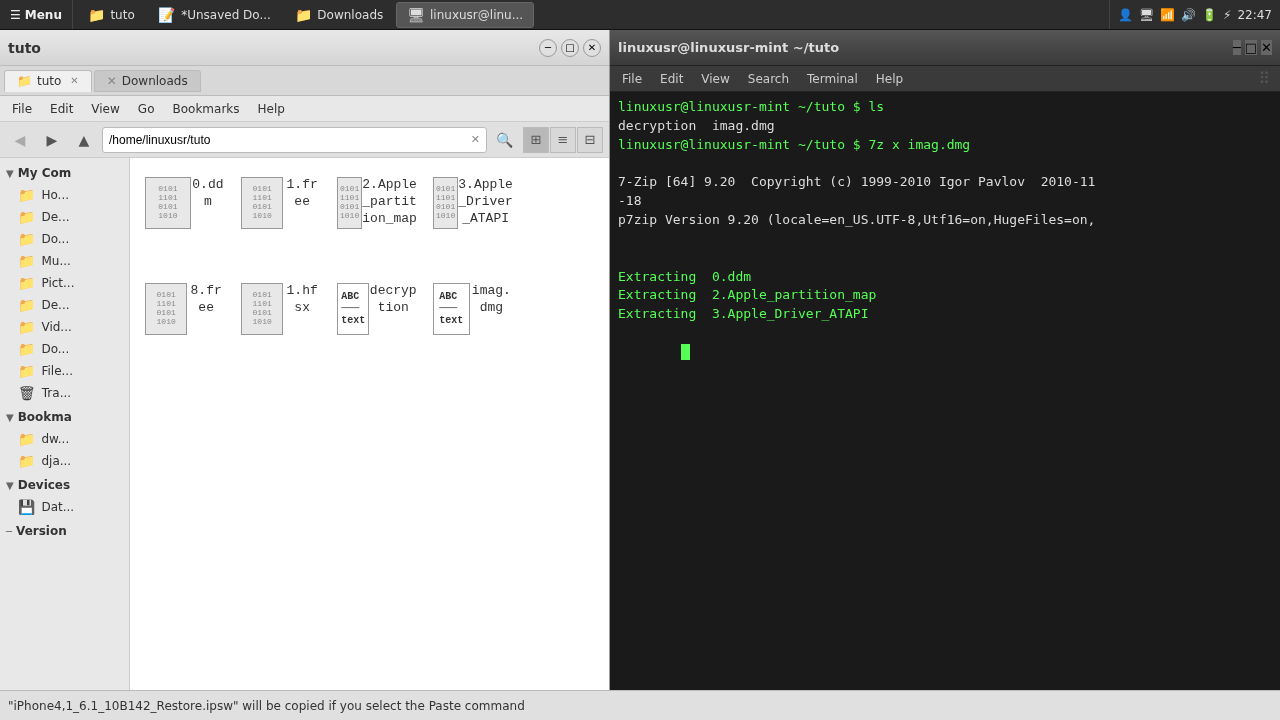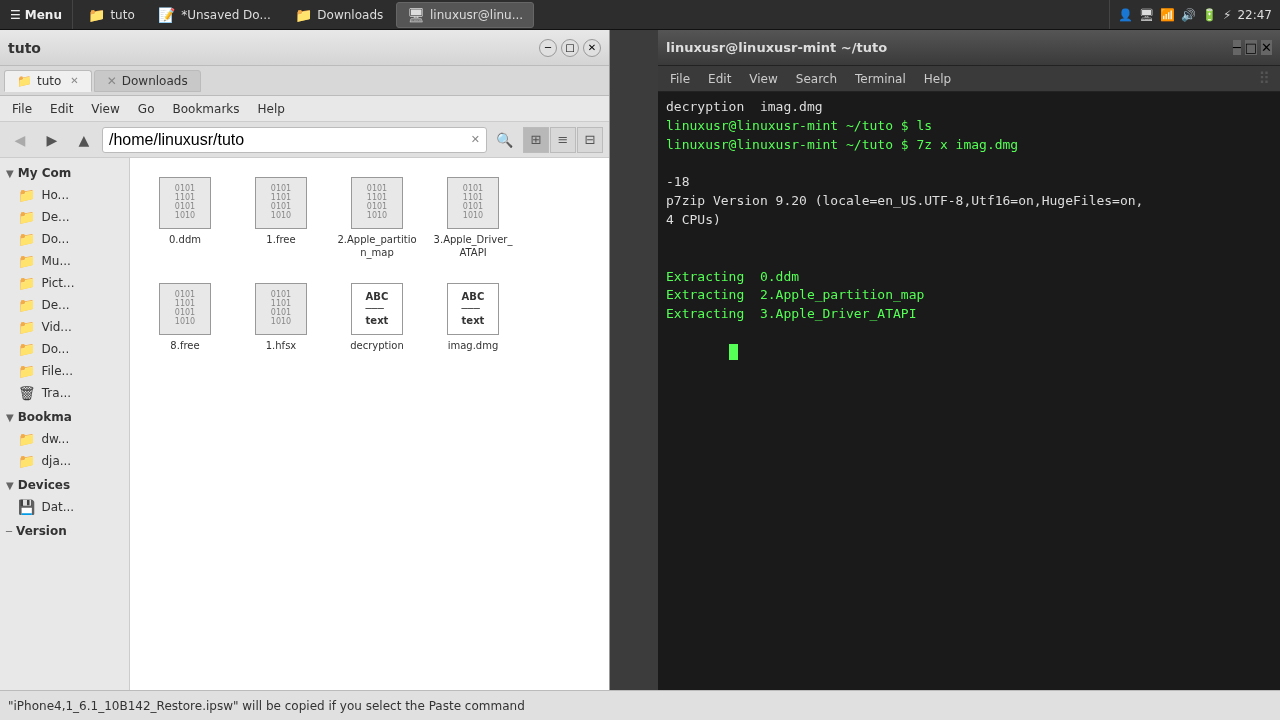--- a/index.html
+++ b/index.html
@@ -147,38 +147,38 @@
     
     #fm-files {
       flex: 1; overflow: auto; padding: 10px;
       background: white;
     }
     .files-grid {
       display: flex; flex-wrap: wrap; gap: 6px; align-content: flex-start;
     }
     .file-item {
       width: 90px; height: 100px;
-      display: flex; flex-direction: column; align-items: center;
+      display: flex; flex-direction: row; align-items: flex-start;
       justify-content: flex-start; padding: 8px 4px 4px;
-      cursor: pointer; border-radius: 4px; border: 1px solid transparent;
+      cursor: pointer; border-radius: 4px; border: 1px solid transparent; font-family: Liberation Mono, monospace;
     }
     .file-icon-large {
       width: 52px; height: 52px; border: 1px solid #999;
       background: #e8e8e8; display: flex; align-items: center;
       justify-content: center; position: relative; margin-bottom: 4px;
     }
     .file-icon-binary {
       font-size: 8px; color: #888; line-height: 1.1;
       text-align: center; padding: 2px;
     }
     .file-icon-text {
       font-size: 10px; color: #333; line-height: 1.2; font-weight: bold;
     }
     .file-label {
-      font-size: 10px; color: #333; text-align: center;
+      font-size: 13px; color: #333; text-align: center;
       word-break: break-word; line-height: 1.3; max-width: 85px;
     }
 
     
     #fm-statusbar {
       height: 28px; background: #e0e0e0;
       border-top: 1px solid #ccc;
       display: flex; align-items: center; justify-content: space-between;
       padding: 0 8px; font-size: 12px; color: #555;
     }
@@ -192,21 +192,21 @@
       border-top: 1px solid #bbb;
       display: flex; align-items: center;
       padding: 0 8px; font-size: 12px; color: #333;
       width: 1280px; position: absolute; bottom: 0; left: 0;
     }
 
     
     #terminal {
       flex: 1; height: 690px;
       background: #1a1a1a;
-      display: flex; flex-direction: column; margin-left: 48px;
+      display: flex; flex-direction: column;
     }
 
     
     #term-titlebar {
       display: flex; align-items: center; justify-content: space-between;
       height: 36px; background: linear-gradient(to bottom, #555, #3a3a3a);
       border-bottom: 1px solid #222; padding: 0 8px;
     }
     #term-titlebar .title { font-size: 13px; color: #ddd; font-weight: bold; }
     #term-titlebar .win-controls { display: flex; gap: 4px; }
@@ -322,21 +322,21 @@
       <div class="fm-toolbar-btn disabled">
         <span>◀</span>
       </div>
       <div class="fm-toolbar-btn">
         <span>▶</span>
       </div>
       <div class="fm-toolbar-btn">
         <span>▲</span>
       </div>
       <div id="fm-path-bar">
-        <input id="fm-path-input" type="text" value="/home/linuxusr/tuto" style="flex: 1 1 0%; border: none; outline: none; font-size: 16px; background: transparent;">
+        <input id="fm-path-input" type="text" value="/home/linuxusr/tuto" style="flex: 1 1 0%; border: none; outline: none; font-size: 12px; background: transparent;">
         <span class="fm-path-clear">✕</span>
       </div>
       <div class="fm-toolbar-btn">
         <span>🔍</span>
       </div>
       <div class="fm-view-icons">
         <div class="fm-view-btn active">⊞</div>
         <div class="fm-view-btn">≡</div>
         <div class="fm-view-btn">⊟</div>
       </div>
@@ -517,27 +517,27 @@
       <span class="term-menu-item">Edit</span>
       <span class="term-menu-item">View</span>
       <span class="term-menu-item">Search</span>
       <span class="term-menu-item">Terminal</span>
       <span class="term-menu-item">Help</span>
       <div style="flex:1;"></div>
       <span style="color:#555;font-size:16px;padding:0 6px;">⠿</span>
     </div>
 
     <div id="term-output">
+      <div class="term-line term-green">linuxusr@linuxusr-mint ~/tuto $ ls</div>
       <div class="term-line term-white">decryption  imag.dmg</div>
-      <div class="term-line term-green">linuxusr@linuxusr-mint ~/tuto $ ls</div>
       <div class="term-line term-green">linuxusr@linuxusr-mint ~/tuto $ 7z x imag.dmg</div>
       <div class="term-line term-white">&nbsp;</div>
+      <div class="term-line term-white">7-Zip [64] 9.20  Copyright (c) 1999-2010 Igor Pavlov  2010-11</div>
       <div class="term-line term-white">-18</div>
       <div class="term-line term-white">p7zip Version 9.20 (locale=en_US.UTF-8,Utf16=on,HugeFiles=on,</div>
-      <div class="term-line term-white">4 CPUs)</div>
       <div class="term-line term-white">&nbsp;</div>
       <div class="term-line term-white">&nbsp;</div>
       <div class="term-line term-green">Extracting  0.ddm</div>
       <div class="term-line term-green">Extracting  2.Apple_partition_map</div>
       <div class="term-line term-green">Extracting  3.Apple_Driver_ATAPI</div>
       <div class="term-line">
         <span class="term-cursor"></span>
       </div>
     </div>
   </div>

